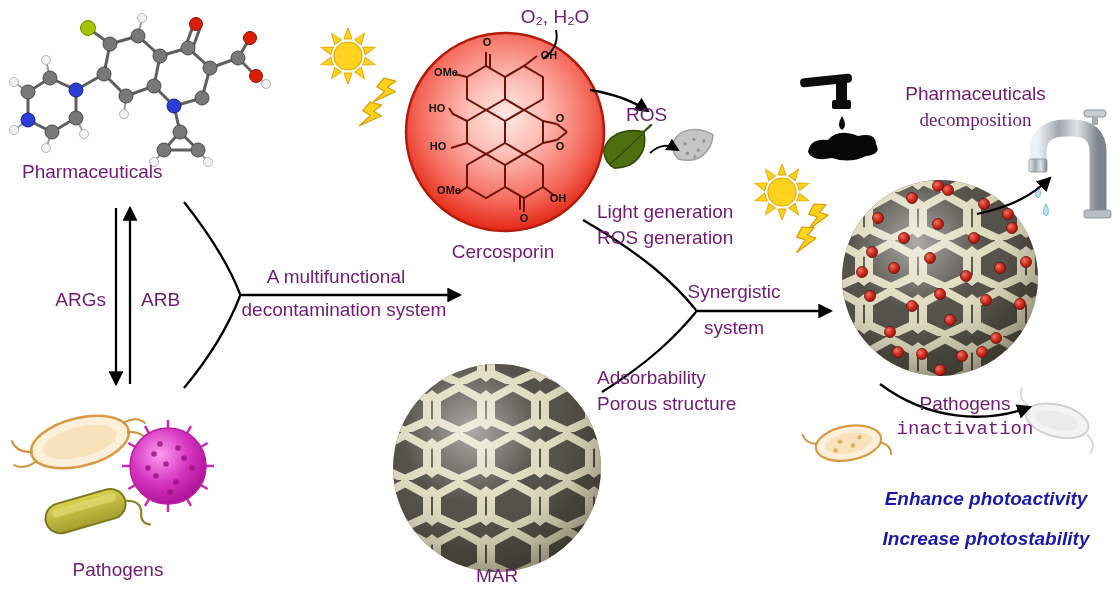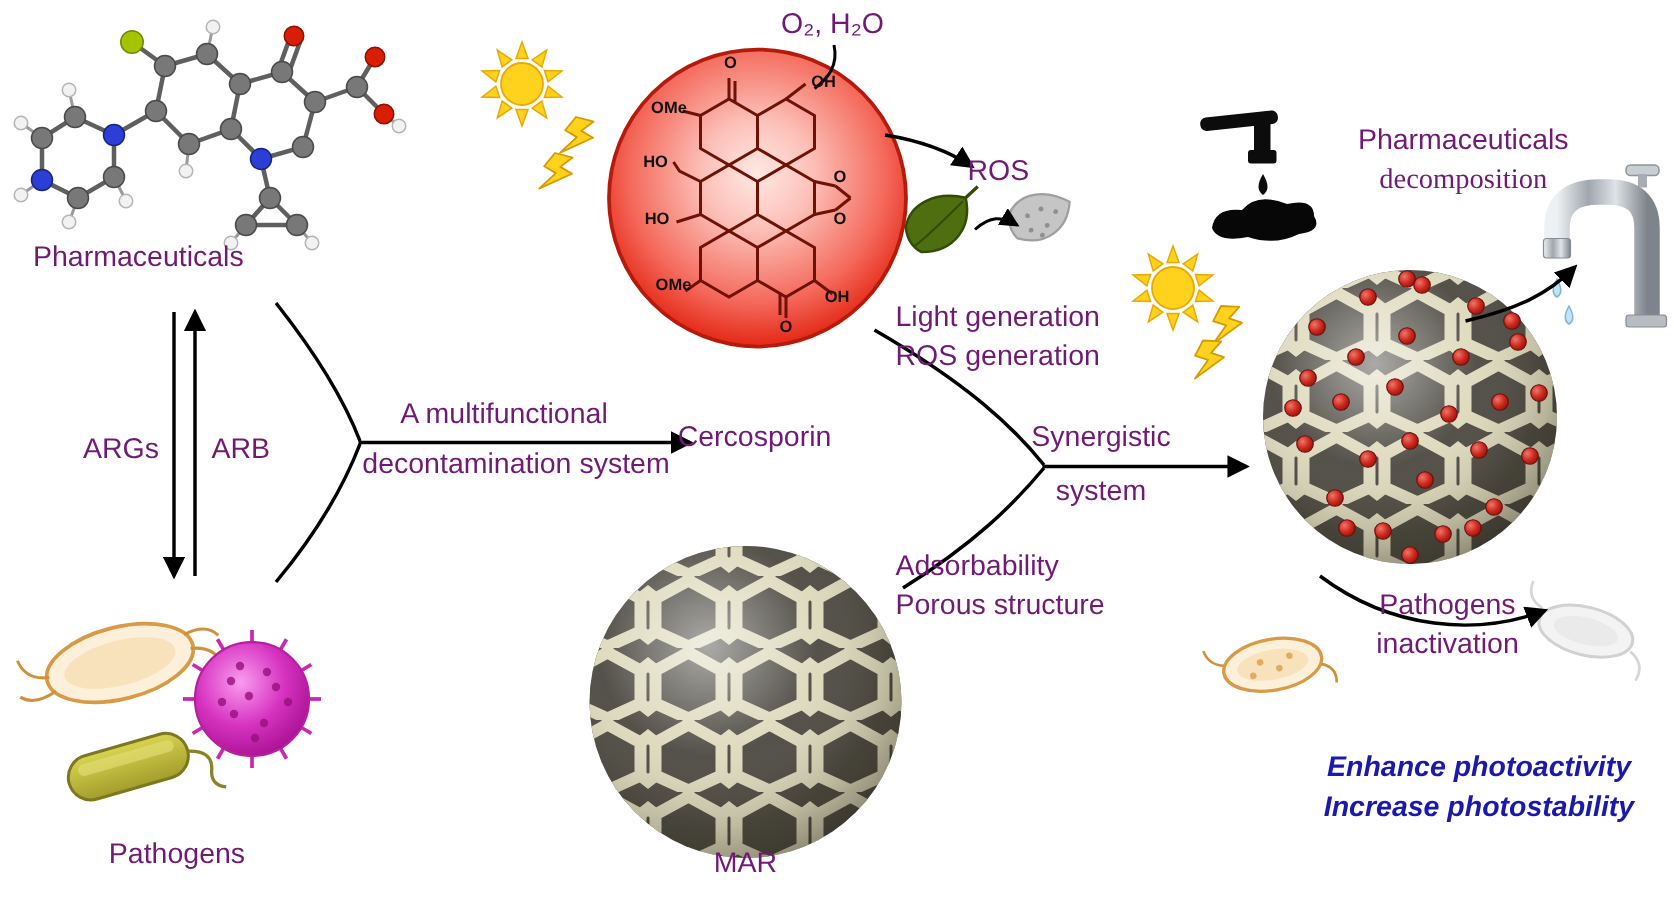--- a/index.html
+++ b/index.html
@@ -352,22 +352,22 @@
 
 <div class="lbl" style="left:22px;top:161px;">Pharmaceuticals</div>
 <div class="lbl rightal" style="left:36px;top:289px;width:70px;">ARGs</div>
 <div class="lbl" style="left:141px;top:289px;">ARB</div>
 <div class="lbl center" style="left:38px;top:559px;width:160px;">Pathogens</div>
 
 <div class="lbl center" style="left:236px;top:266px;width:200px;">A multifunctional</div>
 <div class="lbl center" style="left:226px;top:299px;width:236px;">decontamination system</div>
 
 <div class="lbl center" style="left:500px;top:6px;width:110px;">O₂, H₂O</div>
-<div class="lbl center" style="left:418px;top:241px;width:170px;margin-top:40px;">Cercosporin</div>
-<div class="lbl" style="left:645px;top:104px;">ROS</div>
+<div class="lbl center" style="left:418px;top:241px;width:170px;">Cercosporin</div>
+<div class="lbl" style="left:626px;top:104px;">ROS</div>
 <div class="lbl" style="left:597px;top:201px;">Light generation</div>
 <div class="lbl" style="left:597px;top:227px;">ROS generation</div>
 <div class="lbl" style="left:597px;top:367px;">Adsorbability</div>
 <div class="lbl" style="left:597px;top:393px;">Porous structure</div>
 <div class="lbl center" style="left:437px;top:565px;width:120px;">MAR</div>
 <div class="lbl center" style="left:664px;top:281px;width:140px;">Synergistic</div>
 <div class="lbl center" style="left:674px;top:317px;width:120px;">system</div>
 
 <div class="slbl" style="left:487px;top:42px;">O</div>
 <div class="slbl" style="left:549px;top:55px;">OH</div>
@@ -376,18 +376,18 @@
 <div class="slbl" style="left:438px;top:146px;">HO</div>
 <div class="slbl" style="left:449px;top:190px;">OMe</div>
 <div class="slbl" style="left:524px;top:218px;">O</div>
 <div class="slbl" style="left:558px;top:198px;">OH</div>
 <div class="slbl" style="left:560px;top:118px;">O</div>
 <div class="slbl" style="left:560px;top:146px;">O</div>
 
 <div class="lbl center" style="left:873px;top:83px;width:205px;">Pharmaceuticals</div>
 <div class="lbl center" style="left:873px;top:109px;width:205px;font-family:Liberation Serif, serif;">decomposition</div>
 <div class="lbl center" style="left:885px;top:393px;width:160px;">Pathogens</div>
-<div class="lbl center" style="left:885px;top:419px;width:160px;">inactivation</div>
-
-<div class="benefit" style="top:501px;">Enhance photoactivity</div>
+<div class="lbl center" style="left:885px;top:419px;width:160px;font-family:Liberation Mono, monospace;">inactivation</div>
+
+<div class="benefit" style="top:488px;">Enhance photoactivity</div>
 <div class="benefit" style="top:528px;">Increase photostability</div>
 
 </div>
 
 </body></html>

